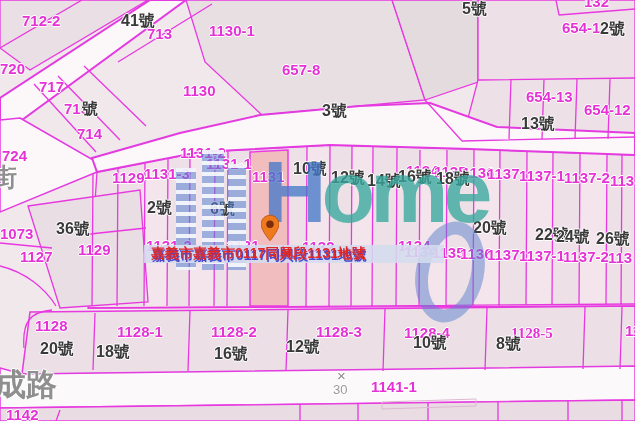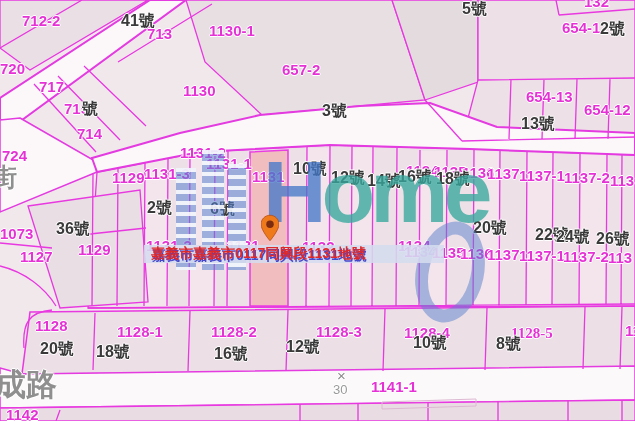--- a/index.html
+++ b/index.html
@@ -103,21 +103,21 @@
   <div id="labels">
       <span class="lbl pk" style="left: 22px; top: 13px;">712-2</span>
       <span class="lbl pk" style="left: 147px; top: 26px;">713</span>
       <span class="lbl pk" style="left: 0px; top: 61px;">720</span>
       <span class="lbl pk" style="left: 39px; top: 79px;">717</span>
       <span class="lbl pk" style="left: 64px; top: 101px;">715</span>
       <span class="lbl pk" style="left: 77px; top: 117px; margin-top: 9px;">714</span>
       <span class="lbl pk" style="left: 2px; top: 148px;">724</span>
       <span class="lbl pk" style="left: 209px; top: 23px;">1130-1</span>
       <span class="lbl pk" style="left: 183px; top: 83px;">1130</span>
-      <span class="lbl pk" style="left: 282px; top: 62px;">657-2</span>
+      <span class="lbl pk" style="left: 282px; top: 62px;">657-8</span>
       <span class="lbl pk" style="left: 584px; top: -6px;">132</span>
       <span class="lbl pk" style="left: 562px; top: 20px;">654-1</span>
       <span class="lbl pk" style="left: 526px; top: 89px;">654-13</span>
       <span class="lbl pk" style="left: 576px; top: 102px; margin-left: 8px;">654-12</span>
       <span class="lbl pk" style="left: 112px; top: 170px;">1129</span>
       <span class="lbl pk" style="left: 180px; top: 145px;">1131-2</span>
       <span class="lbl pk" style="left: 206px; top: 156px;">1131-1</span>
       <span class="lbl pk" style="left: 252px; top: 169px;">1131</span>
       <span class="lbl pk" style="left: 144px; top: 166px;">1131-3</span>
       <span class="lbl pk" style="left: 406px; top: 163px;">1134</span>

